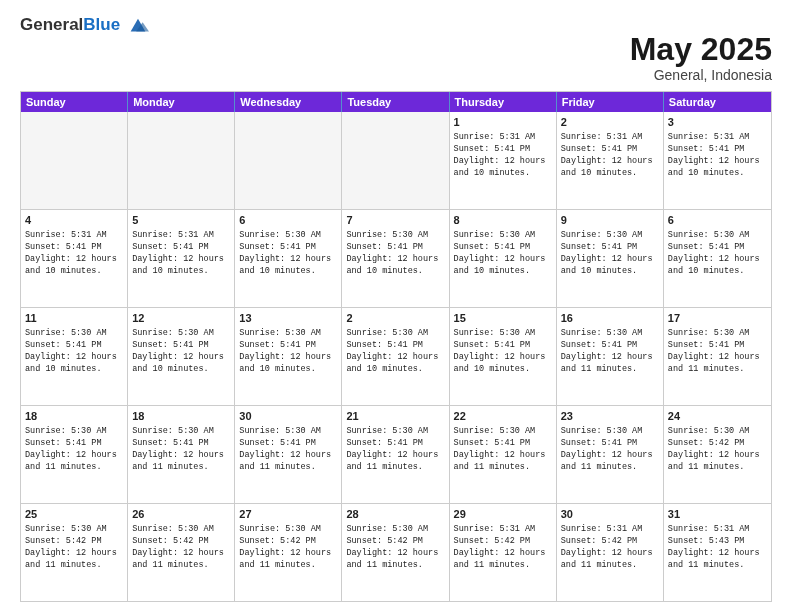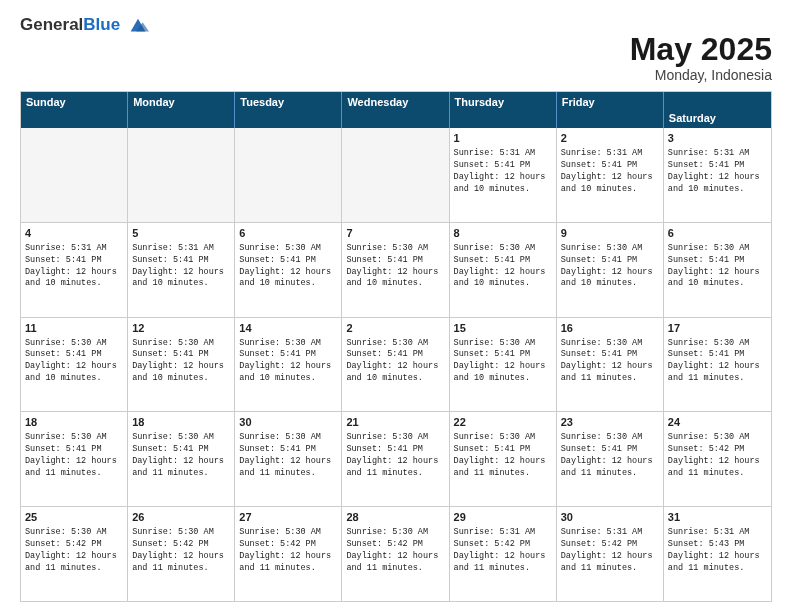--- a/index.html
+++ b/index.html
@@ -50,31 +50,31 @@
     }
     .calendar {
       flex: 1;
       display: flex;
       flex-direction: column;
       border: 1px solid #ccc;
     }
     .cal-header-row {
       display: grid;
       grid-template-columns: repeat(7, 1fr);
-      background-color: #0c4a6e;
+      background-color: #6d28d9;
     }
     .cal-header-cell {
       color: #fff;
       font-size: 11px;
       font-weight: bold;
       padding: 4px 5px;
       text-align: left;
       border-right: 1px solid #5590cc;
     }
-    .cal-header-cell:last-child { border-right: none; margin-top: 16px; }
+    .cal-header-cell:last-child { border-right: none; }
     .cal-body {
       flex: 1;
       display: flex;
       flex-direction: column;
     }
     .cal-row {
       display: grid;
       grid-template-columns: repeat(7, 1fr);
       flex: 1;
       border-top: 1px solid #ccc;
@@ -113,30 +113,30 @@
       <div style="font-size:17px;font-weight:bold;line-height:1.2;">
         <span class="logo-general">General</span><span class="logo-blue">Blue</span>
         <svg class="logo-icon" viewBox="0 0 24 24" style="display:inline-block;vertical-align:middle;margin-left:2px;">
           <polygon points="4,18 12,4 20,18" fill="#2a6db5"></polygon>
           <polygon points="10,18 17,8 24,18" fill="#1a5a9a" opacity="0.6"></polygon>
         </svg>
       </div>
     </div>
     <div class="title-block">
       <div class="title-month">May 2025</div>
-      <div class="title-location">Monday, Indonesia</div>
+      <div class="title-location">General, Indonesia</div>
     </div>
   </div>
 
   <div class="calendar">
     <div class="cal-header-row">
     <div class="cal-header-cell">Sunday</div>
         <div class="cal-header-cell">Monday</div>
+        <div class="cal-header-cell">Wednesday</div>
         <div class="cal-header-cell">Tuesday</div>
-        <div class="cal-header-cell">Wednesday</div>
         <div class="cal-header-cell">Thursday</div>
         <div class="cal-header-cell">Friday</div>
         <div class="cal-header-cell">Saturday</div>
       </div>
     <div class="cal-body">
     <div class="cal-row">
           <div class="cal-cell empty"></div>
           <div class="cal-cell empty"></div>
           <div class="cal-cell empty"></div>
           <div class="cal-cell empty"></div>
@@ -186,21 +186,21 @@
         <div class="cal-row">
           <div class="cal-cell">
             <span class="day-num">11</span>
             <div class="cell-info">Sunrise: 5:30 AM<br>Sunset: 5:41 PM<br>Daylight: 12 hours and 10 minutes.</div>
           </div>
           <div class="cal-cell">
             <span class="day-num">12</span>
             <div class="cell-info">Sunrise: 5:30 AM<br>Sunset: 5:41 PM<br>Daylight: 12 hours and 10 minutes.</div>
           </div>
           <div class="cal-cell">
-            <span class="day-num">14</span>
+            <span class="day-num">13</span>
             <div class="cell-info">Sunrise: 5:30 AM<br>Sunset: 5:41 PM<br>Daylight: 12 hours and 10 minutes.</div>
           </div>
           <div class="cal-cell">
             <span class="day-num">2</span>
             <div class="cell-info">Sunrise: 5:30 AM<br>Sunset: 5:41 PM<br>Daylight: 12 hours and 10 minutes.</div>
           </div>
           <div class="cal-cell">
             <span class="day-num">15</span>
             <div class="cell-info">Sunrise: 5:30 AM<br>Sunset: 5:41 PM<br>Daylight: 12 hours and 10 minutes.</div>
           </div>

